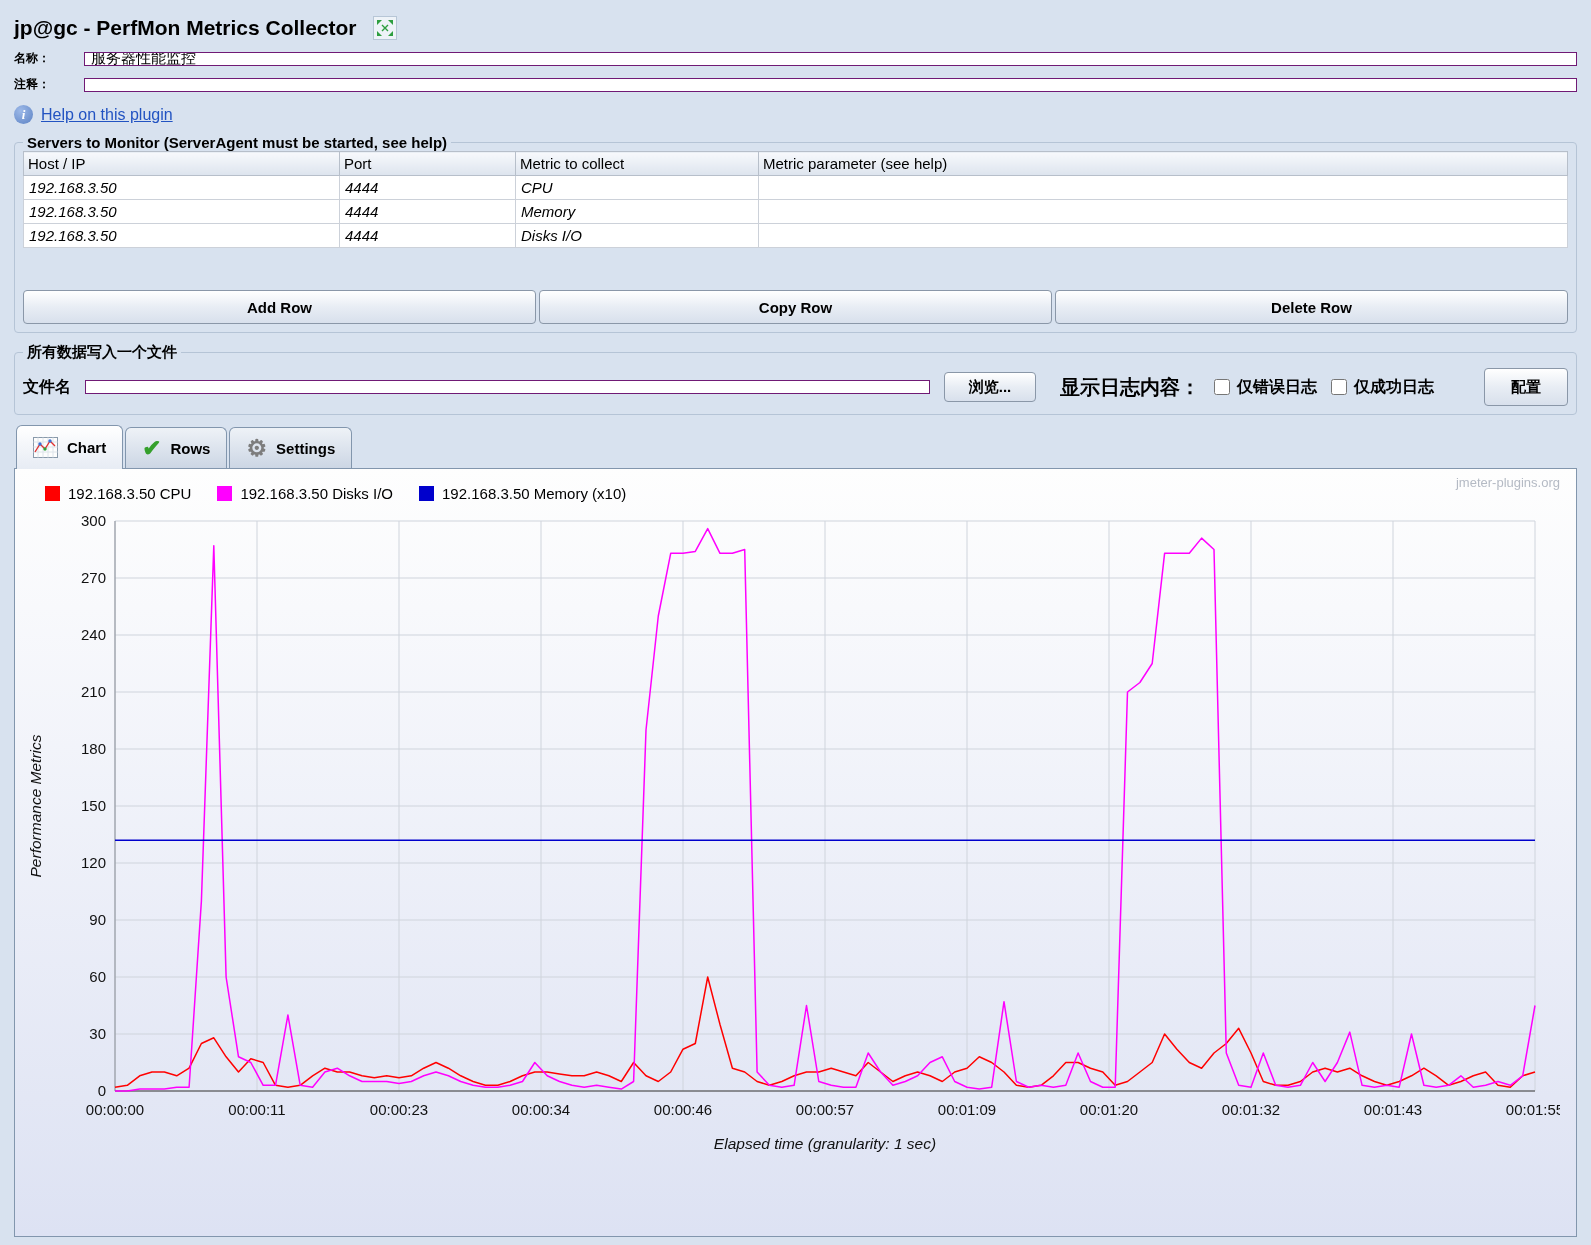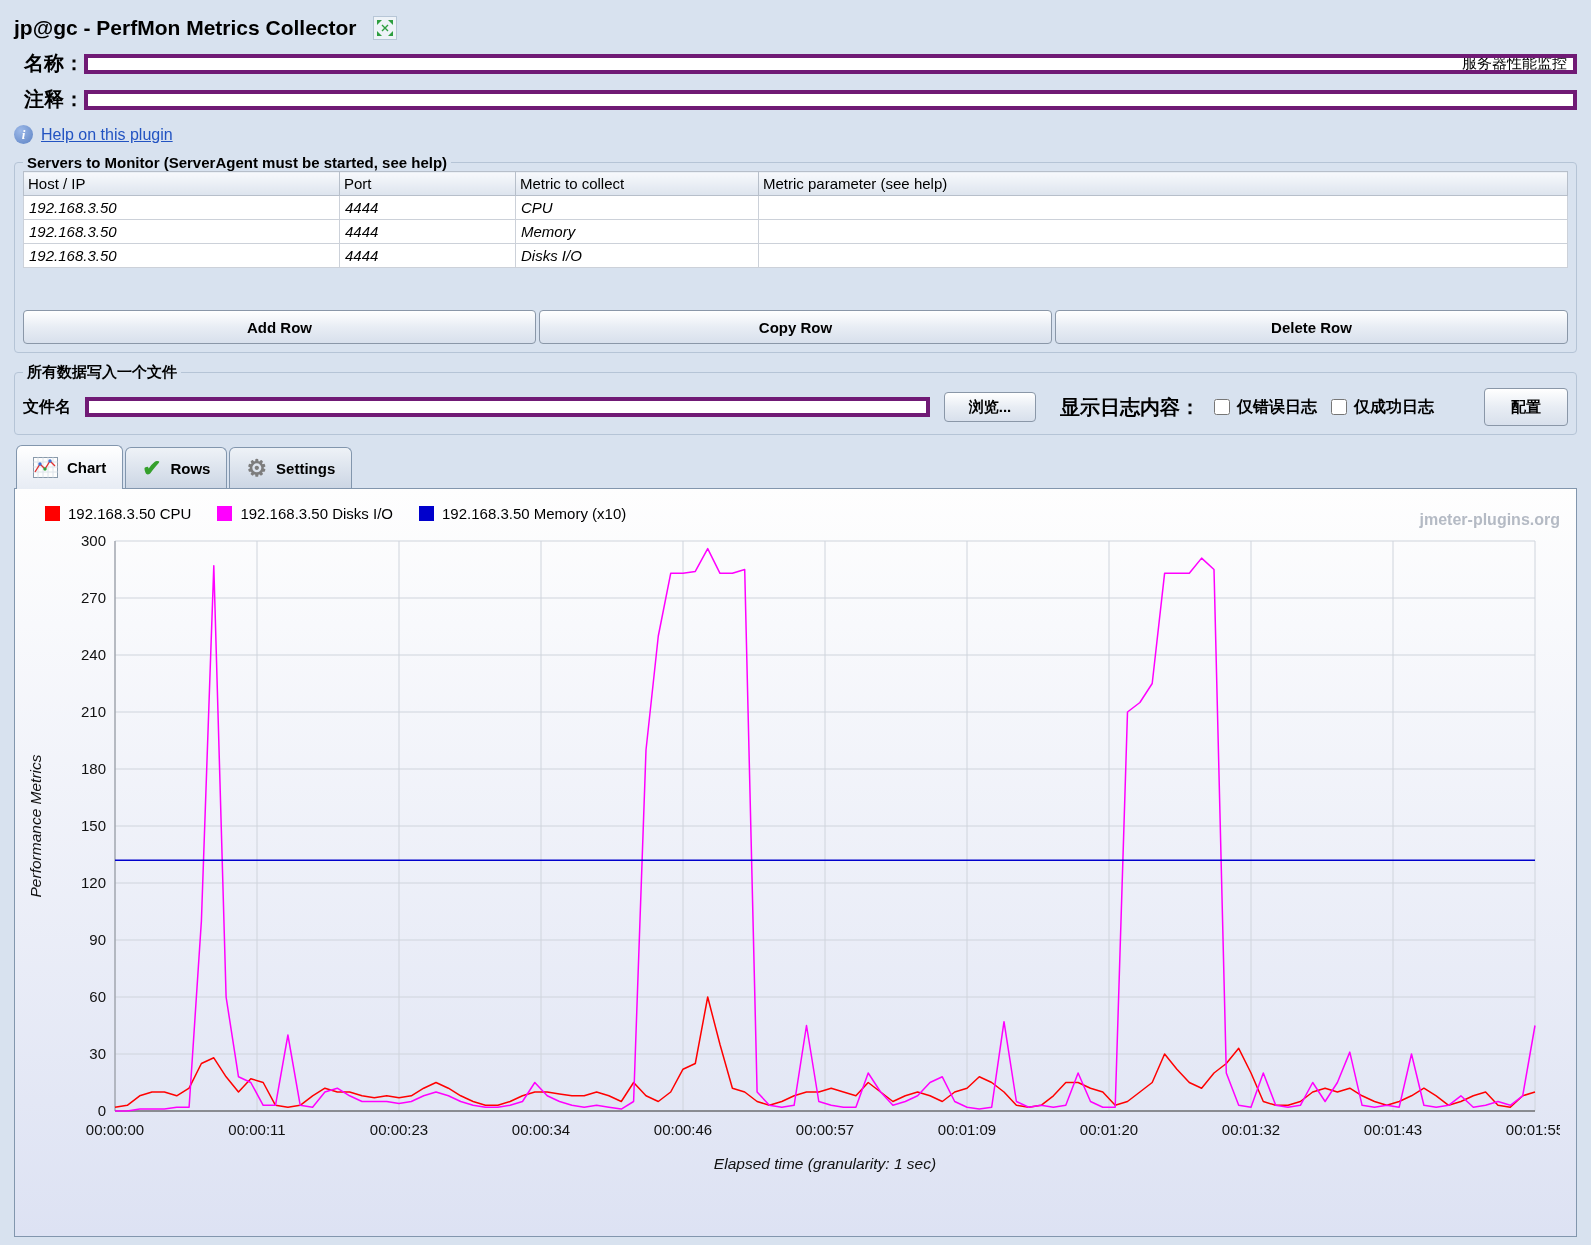--- a/index.html
+++ b/index.html
@@ -11,24 +11,24 @@
     font-size:15px; color:#000;
     overflow:hidden;
   }
   .app { display:flex; flex-direction:column; height:100%; padding:6px 14px 8px; }
 
   .title-row { display:flex; align-items:center; gap:16px; height:44px; flex:0 0 auto; }
   .title { font-size:21px; font-weight:bold; }
   .expand-btn { display:inline-flex; cursor:pointer; }
 
   .form-row { display:flex; align-items:center; margin-bottom:9px; flex:0 0 auto; }
-  .form-label { width:70px; font-weight:bold; font-size:20px; flex:0 0 auto;text-align:right; }
+  .form-label { width:70px; font-weight:bold; font-size:12px; flex:0 0 auto; }
   .text-input {
-    height:20px; border:4px solid #701a75; background:#fff;
-    font:15px "Liberation Sans", sans-serif; padding:2px 6px; flex:1;text-align:right;
+    height:14px; border:1px solid #701a75; background:#fff;
+    font:15px "Liberation Sans", sans-serif; padding:2px 6px; flex:1;
   }
 
   .help-row { display:flex; align-items:center; gap:8px; margin:3px 0 10px; flex:0 0 auto; }
   .info-icon {
     width:19px; height:19px; border-radius:50%;
     background:radial-gradient(circle at 35% 30%, #9db9e8, #5c82c4);
     color:#fff; font:bold italic 13px "Liberation Serif", serif;
     display:flex; align-items:center; justify-content:center; flex:0 0 auto;
   }
   .help-link { color:#2253c2; text-decoration:underline; font-size:16px; }
@@ -75,21 +75,21 @@
   .tab-icon { display:inline-flex; align-items:center; }
   .check-glyph { color:#35a02c; font-size:23px; font-weight:bold; line-height:1; }
   .gear-glyph { color:#7d7d7d; font-size:23px; line-height:1; }
 
   .tab-panel {
     flex:1 1 auto; min-height:0; position:relative; overflow:hidden;
     border:1px solid #8296ad;
     background:linear-gradient(#fefefe, #dde2f3);
     padding:4px 0 0 0;
   }
-  .watermark { position:absolute; top:22px; right:16px; color:#b4bac4; font-size:16px;font-weight:bold; }
+  .watermark { position:absolute; top:6px; right:16px; color:#b4bac4; font-size:13px; }
   .legend { display:flex; gap:26px; margin:8px 0 0 30px; align-items:center; height:24px; }
   .legend-item { display:flex; align-items:center; gap:8px; font-size:15px; }
   .swatch { width:15px; height:15px; display:inline-block; background:#888; }
   #chart-svg { display:block; margin-top:2px; }
 
   .tick { font-family:"Liberation Sans", sans-serif; font-size:15px; fill:#111; }
   .axis-label { font-family:"Liberation Sans", sans-serif; font-size:15.5px; font-style:italic; fill:#111; }
 </style>
 </head>
 <body>

